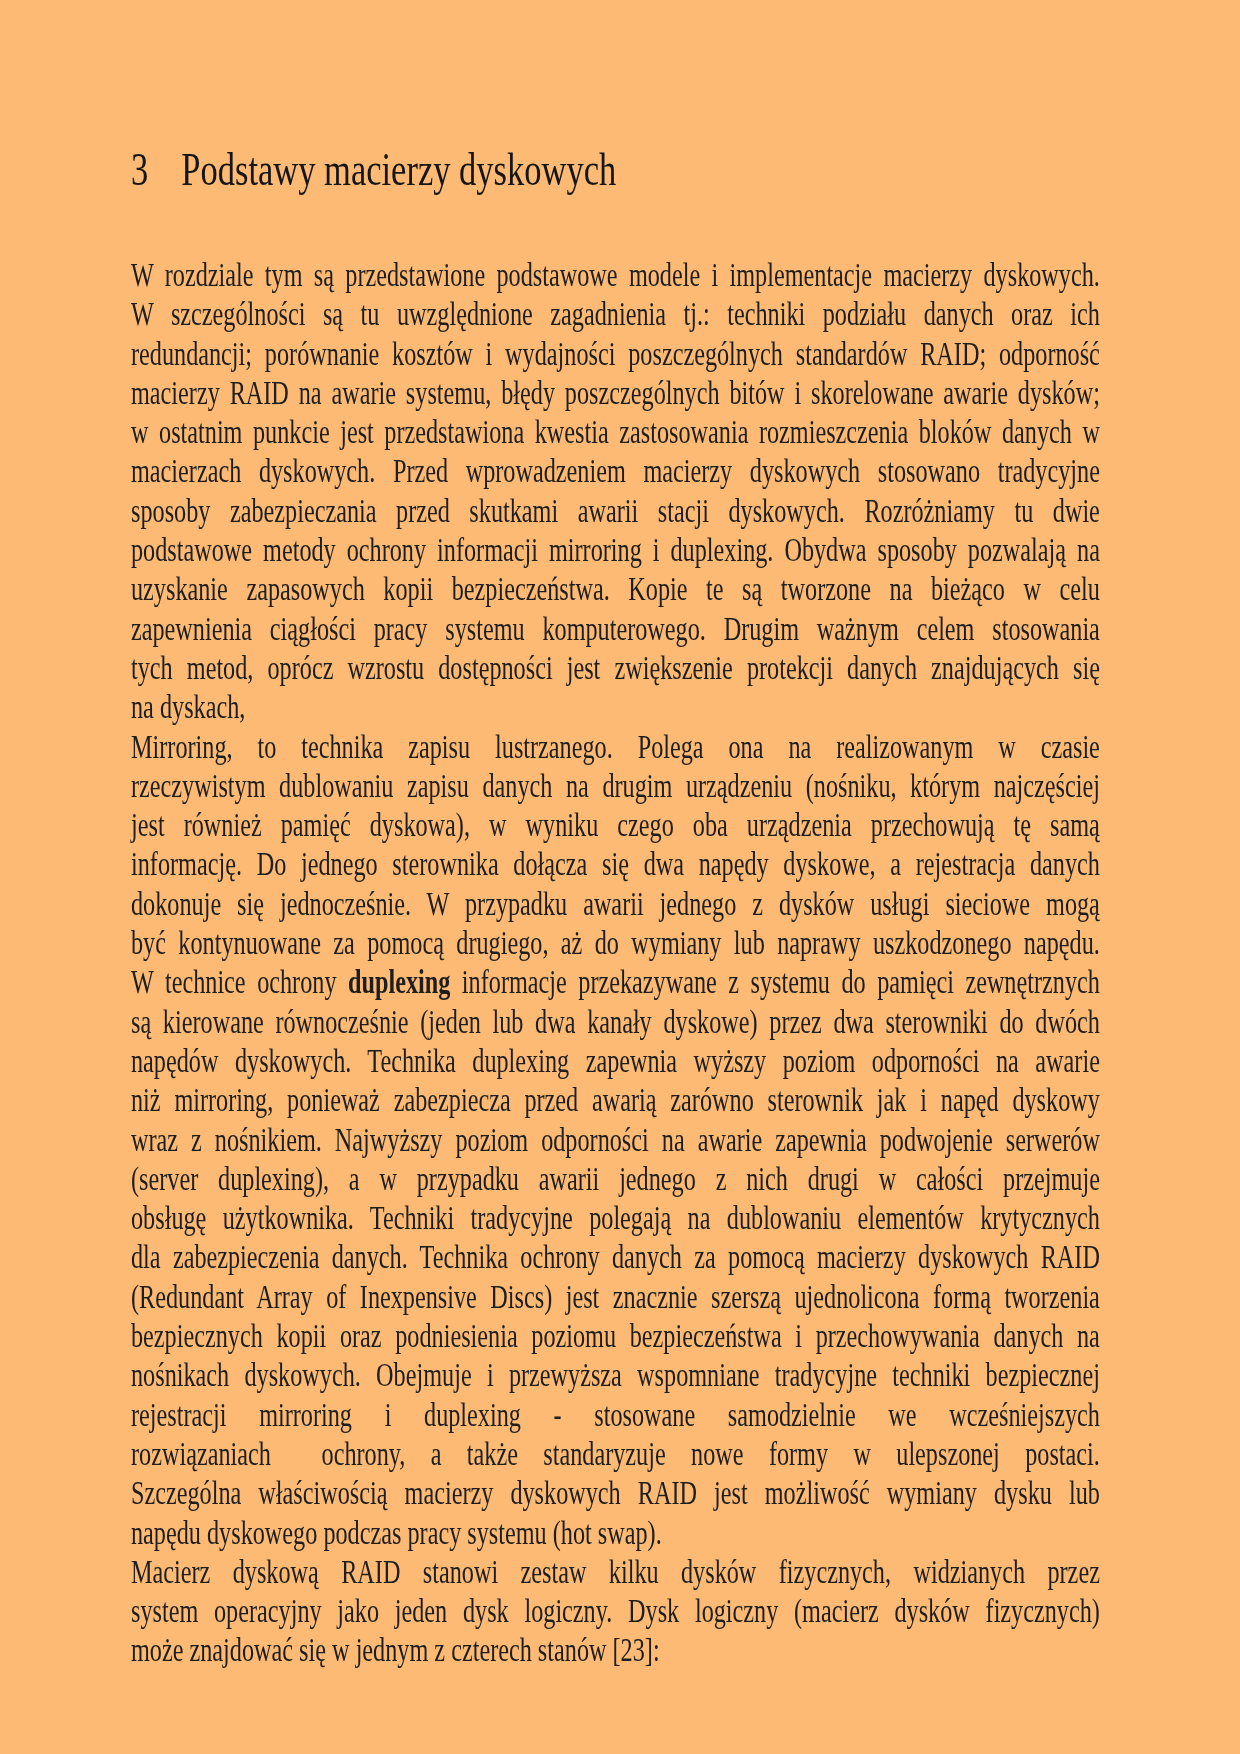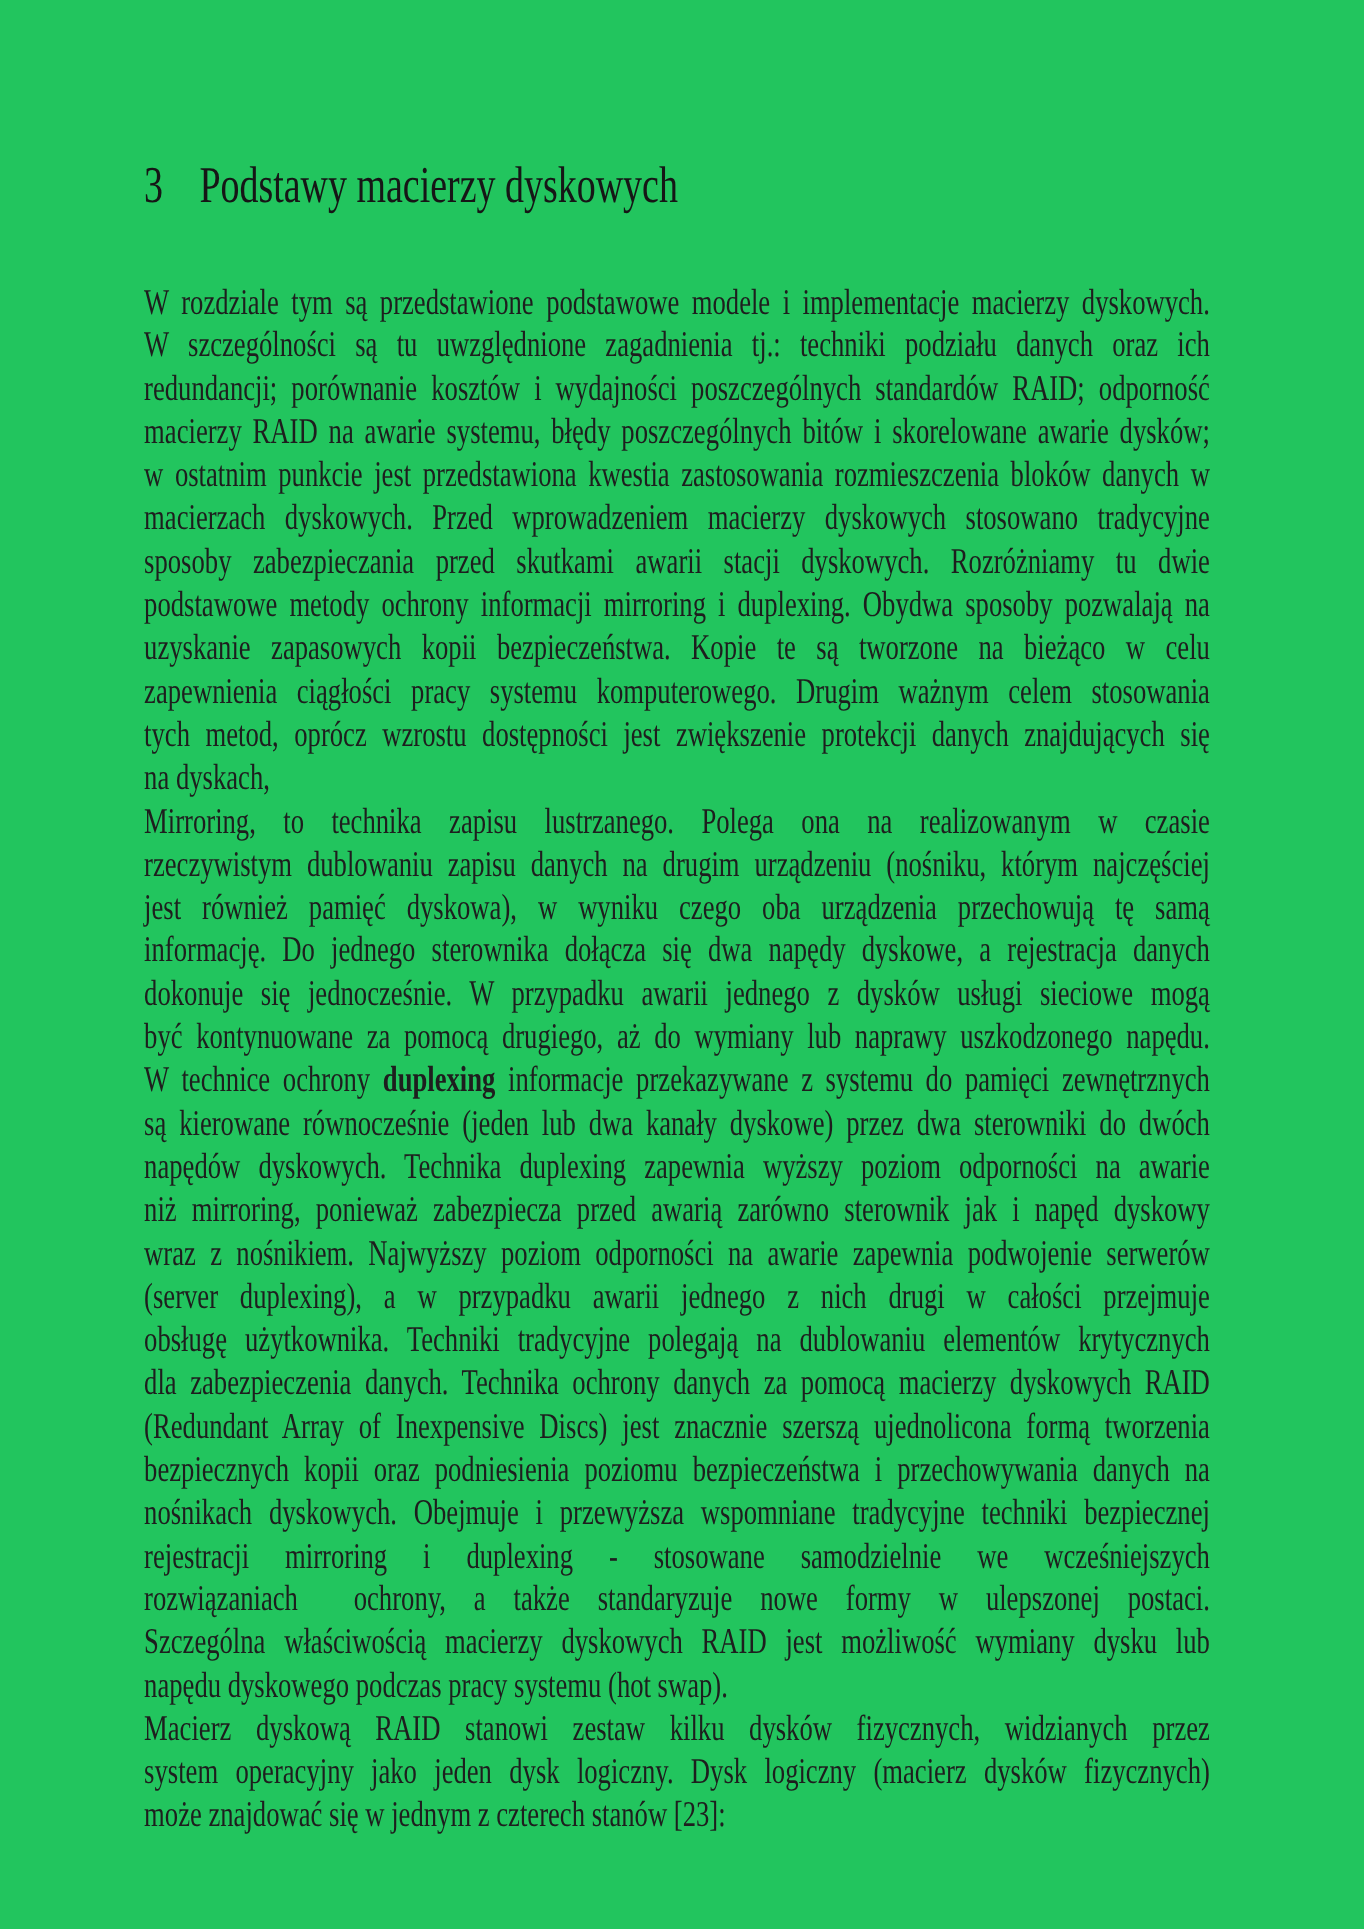--- a/index.html
+++ b/index.html
@@ -4,21 +4,21 @@
 <style>
   html, body {
     margin: 0;
     padding: 0;
     background: #ffffff;
   }
   .page {
     position: relative;
     width: 1240px;
     height: 1754px;
-    background: #22c55e;
+    background: #fdba74;
     overflow: hidden;
     font-family: "Liberation Serif", "DejaVu Serif", serif;
     color: #1e1e1e;
   }
   
   .condensed-wrap {
     position: absolute;
     left: 131px;
     top: 0;
     width: 1320px;

